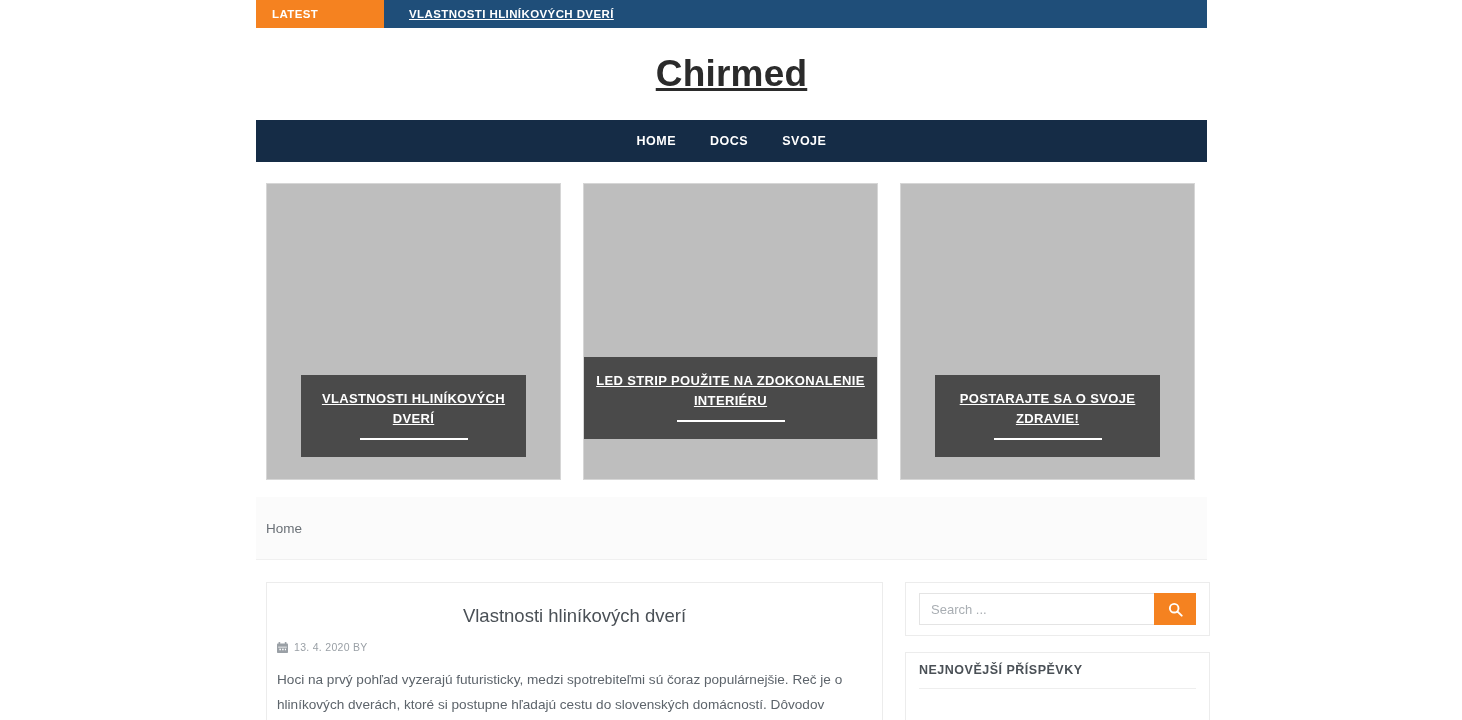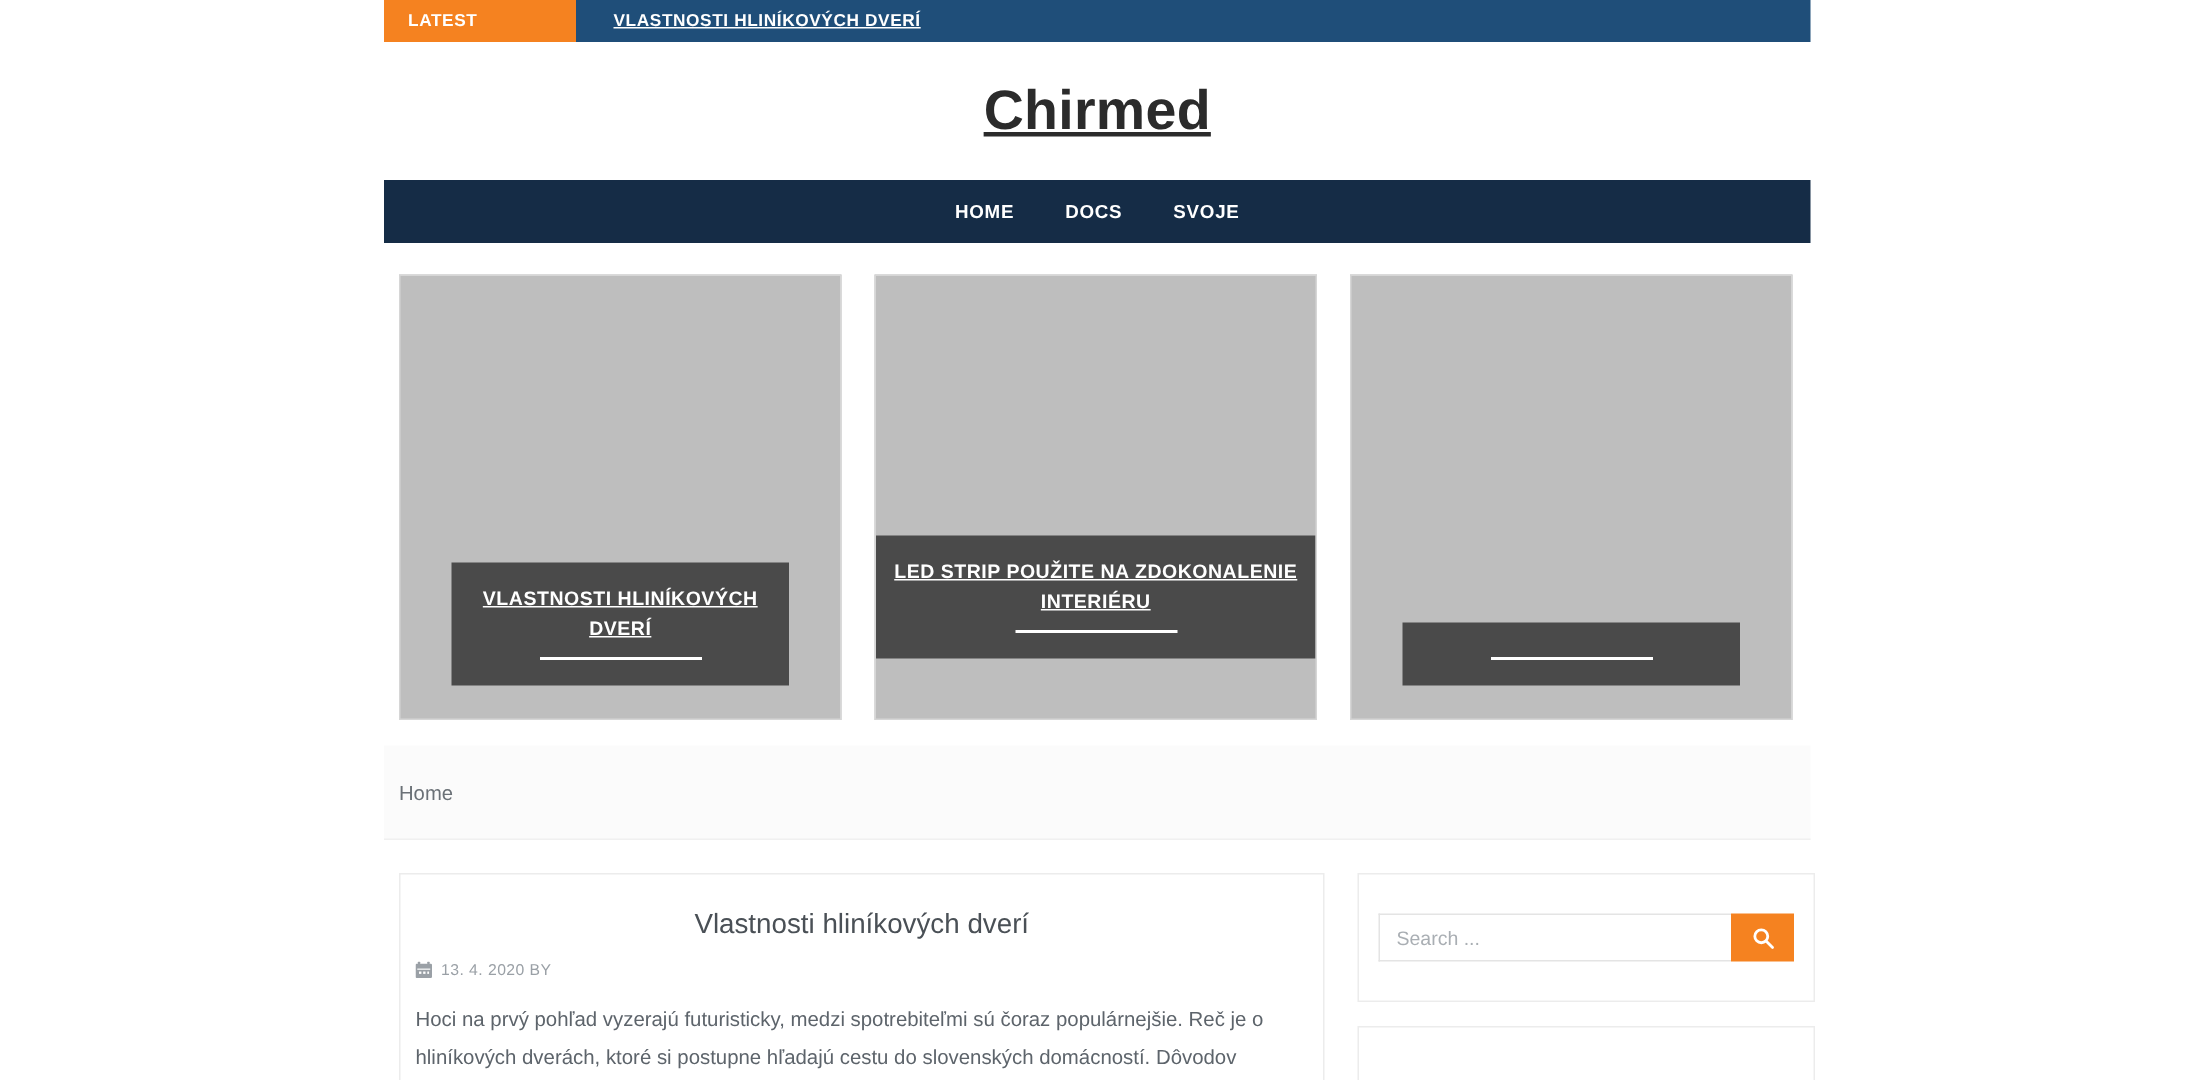--- a/index.html
+++ b/index.html
@@ -162,40 +162,40 @@
   .post-title {
     font-size: 18.5px;
     font-weight: normal;
     color: #4a5056;
     text-align: center;
     line-height: 26px;
     margin-bottom: 12px;
   }
   .post-meta {
     display: flex;
-    align-items: flex-start;
+    align-items: flex-end;
     gap: 6px;
     font-size: 10.5px;
     color: #9aa0a6;
     letter-spacing: 0.3px;
     margin: 0 0 14px 0;
   }
   .cal-icon { display: inline-block; width: 11px; height: 11px; color: #9aa0a6; }
   .cal-icon svg { display: block; }
   .post-excerpt {
     font-size: 13.6px;
     line-height: 25px;
     color: #5d646b;
   }
 
   
   .widget {
     background: #ffffff;
     border: 1px solid #ececec;
-    padding: 26px 13px;
+    padding: 10px 13px;
     margin-bottom: 16px;
   }
   .searchform {
     display: flex;
     align-items: stretch;
     height: 32px;
   }
   .searchform input {
     flex: 1;
     border: 1px solid #e4e4e4;
@@ -286,20 +286,21 @@
 
       <div class="fcard wide">
         <div class="fcard-overlay">
           <a class="fcard-title" href="#">LED STRIP POUŽITE NA ZDOKONALENIE INTERIÉRU</a>
           <div class="fcard-underline"></div>
         </div>
       </div>
 
       <div class="fcard">
         <div class="fcard-overlay">
+          <a class="fcard-title" href="#">POSTARAJTE SA O SVOJE ZDRAVIE!</a>
           <div class="fcard-underline"></div>
         </div>
       </div>
 
     </div>
 
     <div class="crumbband">
       <a class="crumb-link" href="#">Home</a>
     </div>
 
@@ -339,20 +340,21 @@
                 <svg width="15" height="15" viewBox="0 0 16 16" fill="none" stroke="#ffffff" stroke-width="2">
                   <circle cx="6.6" cy="6.6" r="4.6"></circle>
                   <line x1="10.2" y1="10.2" x2="14.6" y2="14.6" stroke-linecap="round"></line>
                 </svg>
               </span>
             </button>
           </form>
         </div>
 
         <div class="widget">
+          <div class="widget-title">NEJNOVĚJŠÍ PŘÍSPĚVKY</div>
           <ul class="widget-list">
             <li>
               <a href="#">
                 
                 
               </a>
             </li>
 
           </ul>
         </div>

